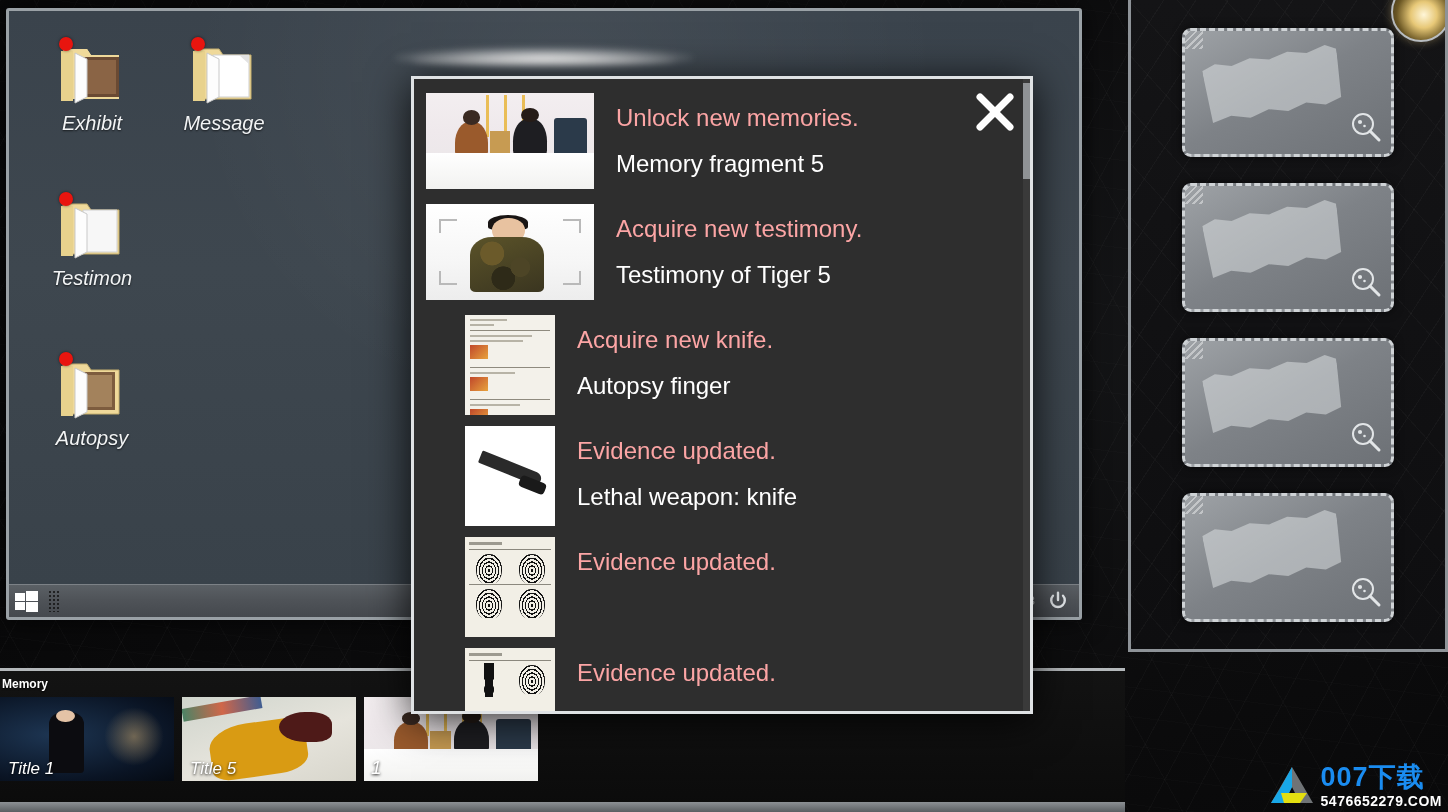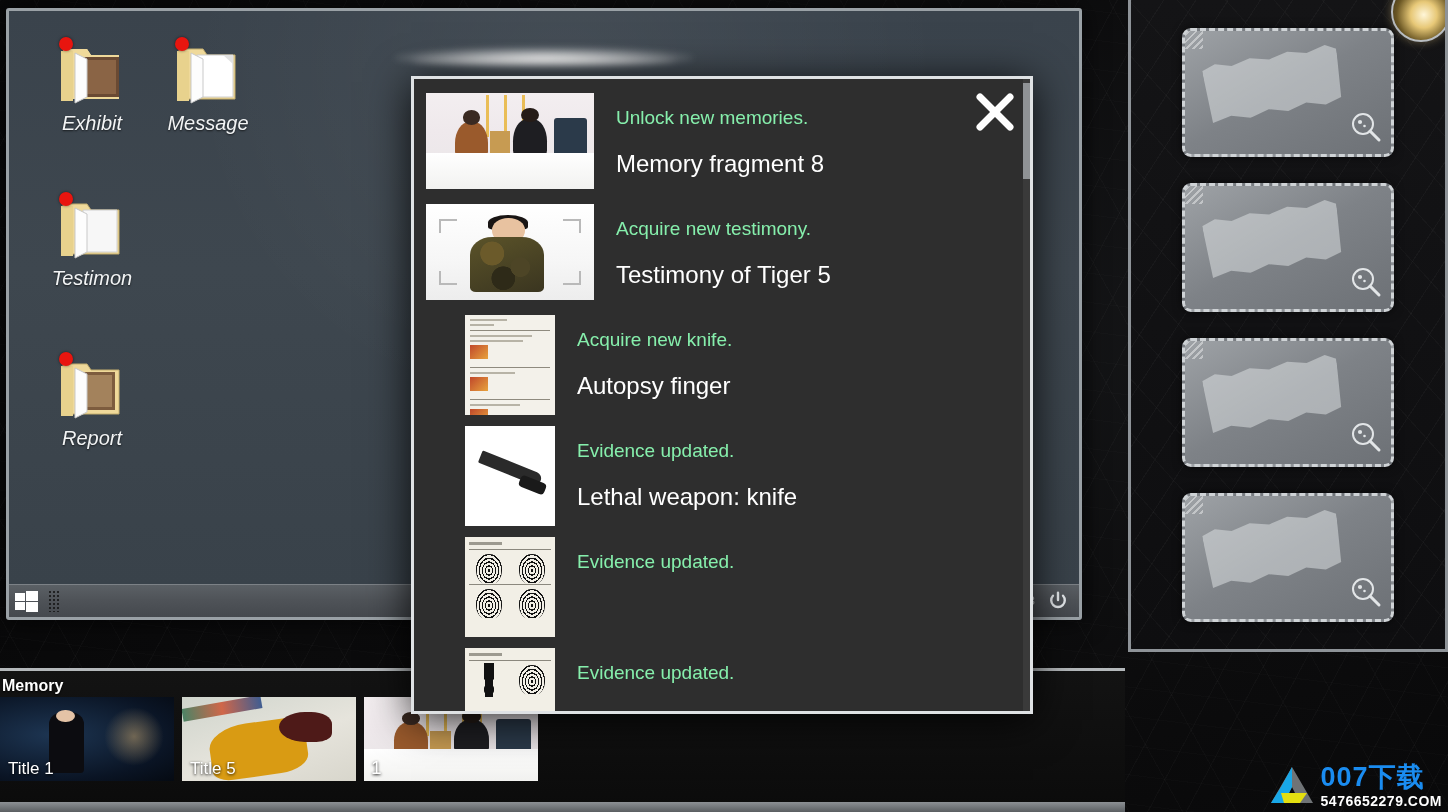--- a/index.html
+++ b/index.html
@@ -226,31 +226,32 @@
     height: 144px;
     background: linear-gradient(180deg, #131313 0%, #0b0b0b 100%);
     border-top: 3px solid #b4b8bb;
     box-sizing: border-box;
   }
   #memory-label {
     position: absolute;
     left: 2px;
     top: 6px;
     color: #ffffff;
-    font-size: 16px;
+    font-size: 12px;
     font-weight: bold;
     text-shadow: 0 1px 2px #000;
     text-align: center;
   }
   .mem-row {
     position: absolute;
     left: 0;
     top: 26px;
     display: flex;
     gap: 8px;
+    font-style: italic;
   }
   .mem-thumb {
     position: relative;
     width: 174px;
     height: 84px;
     overflow: hidden;
     cursor: pointer;
     box-shadow: 0 0 0 1px rgba(255,255,255,0.07) inset;
   }
   .mem-title {
@@ -311,22 +312,22 @@
     overflow: hidden;
     background: #1b1b1b;
   }
   .nr-thumb.wide { width: 168px; height: 96px; }
   .nr-thumb.tall { width: 90px; height: 100px; margin-left: 39px; }
   .nr-text {
     padding-top: 12px;
     min-width: 0;
   }
   .nr-caption {
-    color: #86efac;
-    font-size: 19px;
+    color: #fca5a5;
+    font-size: 24px;
     line-height: 26px;
     white-space: nowrap;
   }
   .nr-title {
     color: #ffffff;
     font-size: 24px;
     line-height: 34px;
     margin-top: 16px;
     white-space: nowrap;
   }
@@ -512,21 +513,21 @@
             <rect x="22" y="20" width="40" height="40" fill="#6a4a33"></rect>
             <rect x="25" y="23" width="34" height="34" fill="#8a6445"></rect>
             <path d="M18 16 L18 66 L30 60 L30 22 Z" fill="#fdfdfd" stroke="#c9c9c9" stroke-width="1"></path>
             <path d="M4 14 L16 14 L16 64 L4 64 Z" fill="#e8d28d"></path>
           </svg>
           <div class="badge-dot"></div>
         </div>
         <div class="desk-label">Exhibit</div>
       </div>
 
-      <div class="desk-icon" style="left:116px; top:0px;">
+      <div class="desk-icon" style="left:132px; top:0px;">
         <div class="folder-wrap">
           <svg class="folder-svg" width="70" height="74" viewBox="0 0 70 74">
             <path d="M6 12 L30 12 L34 18 L62 18 L62 62 L6 62 Z" fill="#efd99a" stroke="#c4ae6e"></path>
             <path d="M24 18 L60 18 L60 60 L24 60 Z" fill="#ffffff" stroke="#cfcfcf"></path>
             <path d="M50 18 L60 18 L60 27 Z" fill="#e2e2e2"></path>
             <path d="M18 16 L18 66 L30 60 L30 22 Z" fill="#fdfdfd" stroke="#c9c9c9" stroke-width="1"></path>
             <path d="M4 14 L16 14 L16 64 L4 64 Z" fill="#e8d28d"></path>
           </svg>
           <div class="badge-dot"></div>
         </div>
@@ -550,21 +551,21 @@
         <div class="folder-wrap">
           <svg class="folder-svg" width="70" height="74" viewBox="0 0 70 74">
             <path d="M6 12 L30 12 L34 18 L62 18 L62 62 L6 62 Z" fill="#efd99a" stroke="#c4ae6e"></path>
             <rect x="26" y="20" width="32" height="38" fill="#7d5c3e"></rect>
             <rect x="29" y="23" width="26" height="32" fill="#a3825c"></rect>
             <path d="M18 16 L18 66 L30 60 L30 22 Z" fill="#fdfdfd" stroke="#c9c9c9" stroke-width="1"></path>
             <path d="M4 14 L16 14 L16 64 L4 64 Z" fill="#e8d28d"></path>
           </svg>
           <div class="badge-dot"></div>
         </div>
-        <div class="desk-label">Report</div>
+        <div class="desk-label">Autopsy</div>
       </div>
 
     </div>
   </div>
 
   <div id="taskbar">
     <svg class="tb-win" viewBox="0 0 23 21">
       <rect x="0" y="2" width="10" height="8" fill="#ffffff"></rect>
       <rect x="11" y="0" width="12" height="10" fill="#ffffff"></rect>
       <rect x="0" y="11" width="10" height="8" fill="#ffffff"></rect>
@@ -689,21 +690,21 @@
               <i></i>
             </div>
             <div class="fig-b">
               <i></i>
             </div>
           <div class="mic"></div>
         </div>
       </div>
       <div class="nr-text">
         <div class="nr-caption">Unlock new memories.</div>
-        <div class="nr-title">Memory fragment 8</div>
+        <div class="nr-title">Memory fragment 5</div>
       </div>
     </div>
 
     <div class="notify-row">
       <div class="nr-thumb wide">
         <div class="art-testimony">
           <div class="tick tk1"></div>
             <div class="tick tk2"></div>
           <div class="tick tk3"></div>
             <div class="tick tk4"></div>

